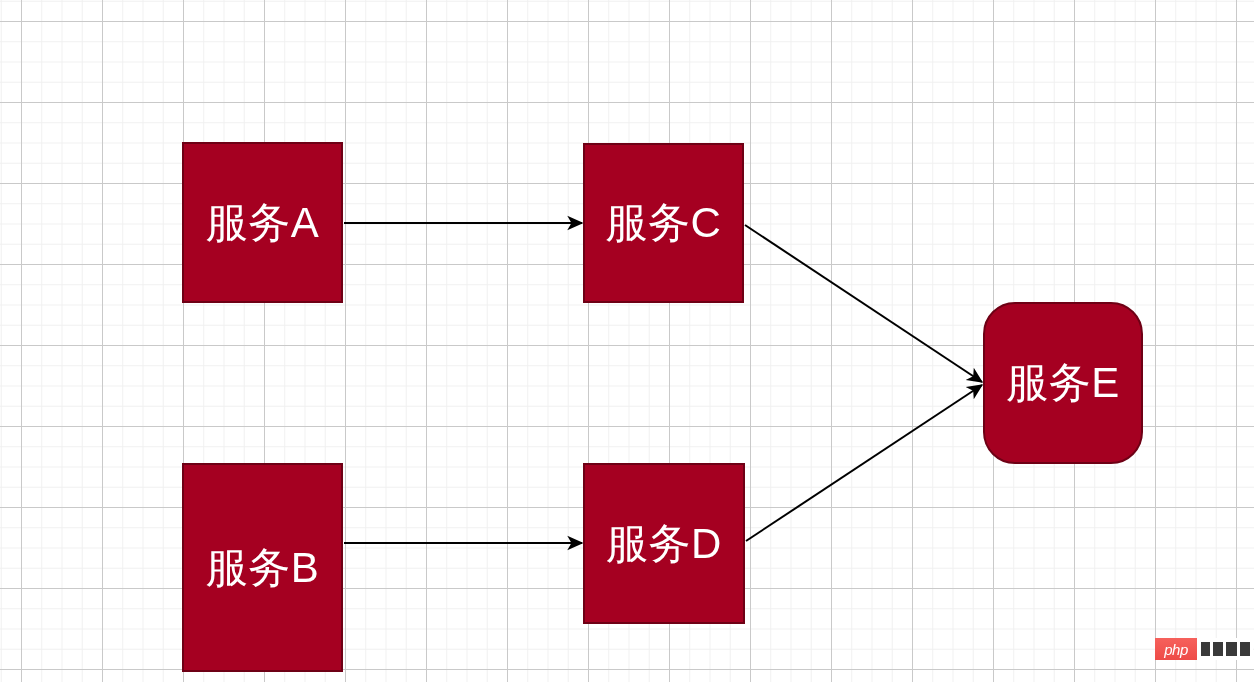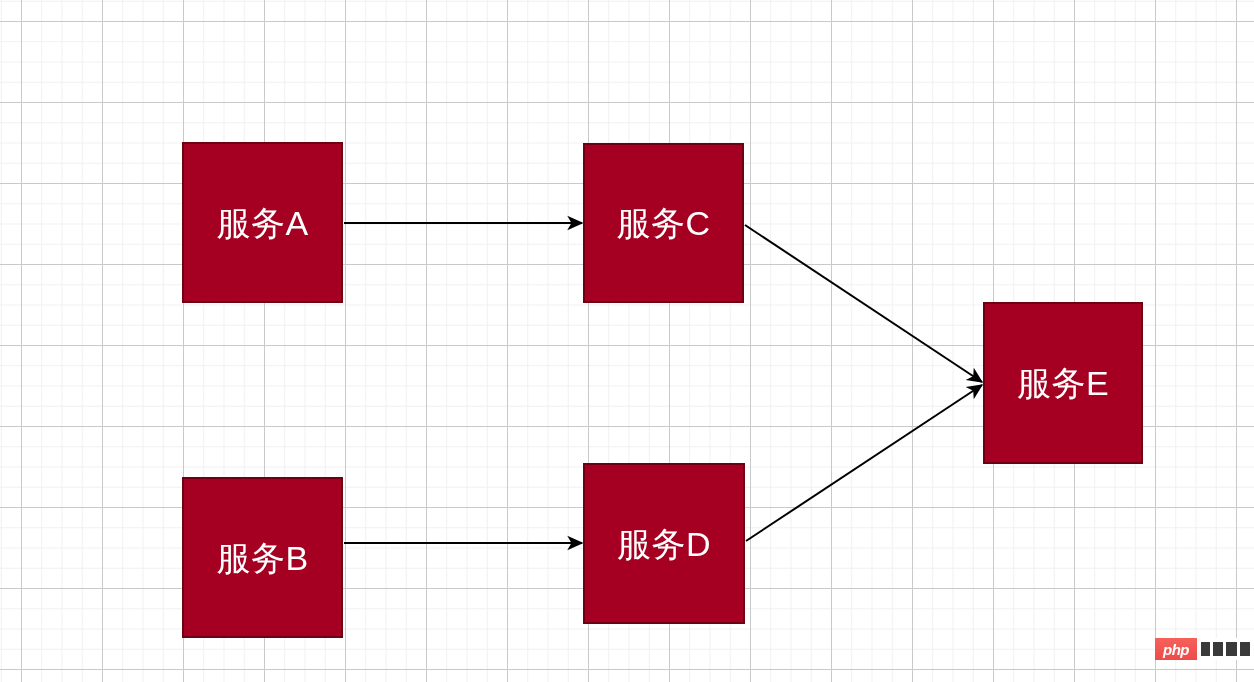--- a/index.html
+++ b/index.html
@@ -44,52 +44,52 @@
     position: absolute;
     box-sizing: border-box;
     background: #a50021;
     border: 2px solid #6e0015;
     display: flex;
     align-items: center;
     justify-content: center;
   }
   .node-label {
     color: #ffffff;
-    font-size: 34px;
+    font-size: 42px;
     line-height: 1;
     letter-spacing: 0.5px;
     font-weight: 400;
     white-space: nowrap;
   }
   #node-a { left: 182px; top: 142px; width: 161px; height: 161px; }
-  #node-b { left: 182px; top: 463px; width: 161px; height: 161px; margin-top: 14px; }
+  #node-b { left: 182px; top: 463px; width: 161px; height: 209px; }
   #node-c { left: 583px; top: 143px; width: 161px; height: 160px; }
   #node-d { left: 583px; top: 463px; width: 162px; height: 161px; }
-  #node-e { left: 983px; top: 302px; width: 160px; height: 162px; }
+  #node-e { left: 983px; top: 302px; width: 160px; height: 162px; border-radius: 32px; }
 
   #watermark {
     position: absolute;
     left: 1155px;
     top: 638px;
     height: 22px;
     display: flex;
     align-items: center;
     background: #ffffff;
   }
   .wm-logo {
     display: inline-flex;
     align-items: center;
     justify-content: center;
     width: 42px;
     height: 22px;
     background: linear-gradient(180deg, #f6615c 0%, #ee4b47 100%);
     color: #ffffff;
     font-size: 15px;
     font-style: italic;
-    font-weight: 700;
+    font-weight: 400;
     letter-spacing: -0.5px;
   }
   .wm-text {
     display: inline-block;
     width: 52px;
     height: 14px;
     margin-left: 4px;
     background:
       linear-gradient(90deg,
         #3a3a3a 0 9px, transparent 9px 12px,

